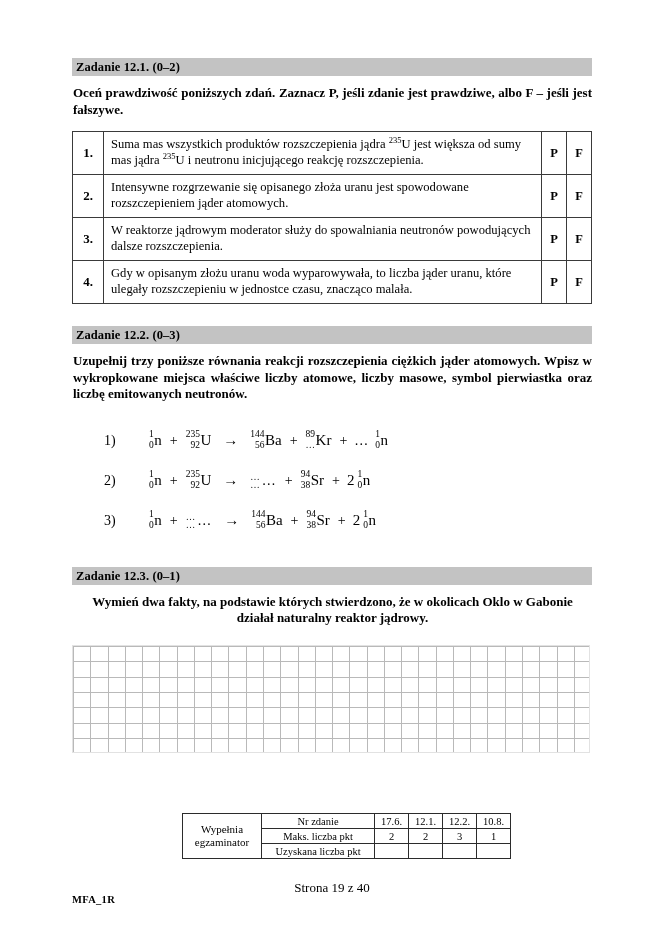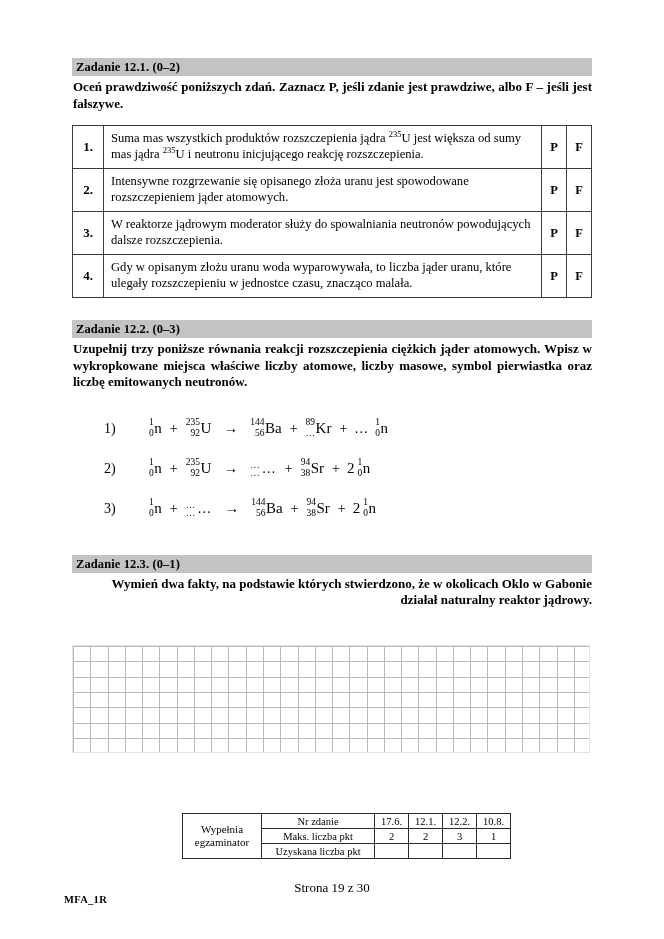--- a/index.html
+++ b/index.html
@@ -38,24 +38,24 @@
     line-height: 16px;
     padding: 1px 3px 1px 4px;
     letter-spacing: 0.1px;
   }
 
   .task-prompt {
     font-weight: bold;
     font-size: 13px;
     line-height: 16.5px;
     text-align: justify;
-    margin-top: 3px;
+    margin-top: 9px;
     padding-left: 1px;
   }
-  .task-prompt.nojust { text-align: right; }
+  .task-prompt.nojust { text-align: center; }
 
   
   table.tf {
     border-collapse: collapse;
     width: 520px;
     margin-top: 13px;
     table-layout: fixed;
   }
   table.tf td {
     border: 1px solid #3a3a3a;
@@ -181,21 +181,21 @@
   .footer-page {
     position: absolute;
     left: 0;
     top: 880px;
     width: 664px;
     text-align: center;
     font-size: 13px;
   }
   .footer-code {
     position: absolute;
-    left: 64px;
+    left: 72px;
     top: 894px;
     font-weight: bold;
     font-size: 10.5px;
     letter-spacing: 0.3px;
   }
 </style>
 </head>
 <body>
 
 <div class="page">
@@ -409,16 +409,16 @@
           <td class="ex-rowlabel">Uzyskana liczba pkt</td>
           <td class="ex-cell"></td>
           <td class="ex-cell"></td>
           <td class="ex-cell"></td>
           <td class="ex-cell"></td>
         </tr>
       </tbody>
     </table>
   </div>
 
-  <div class="footer-page">Strona 19 z 30</div>
+  <div class="footer-page">Strona 19 z 40</div>
   <div class="footer-code">MFA_1R</div>
 
 </div>
 
 </body></html>

